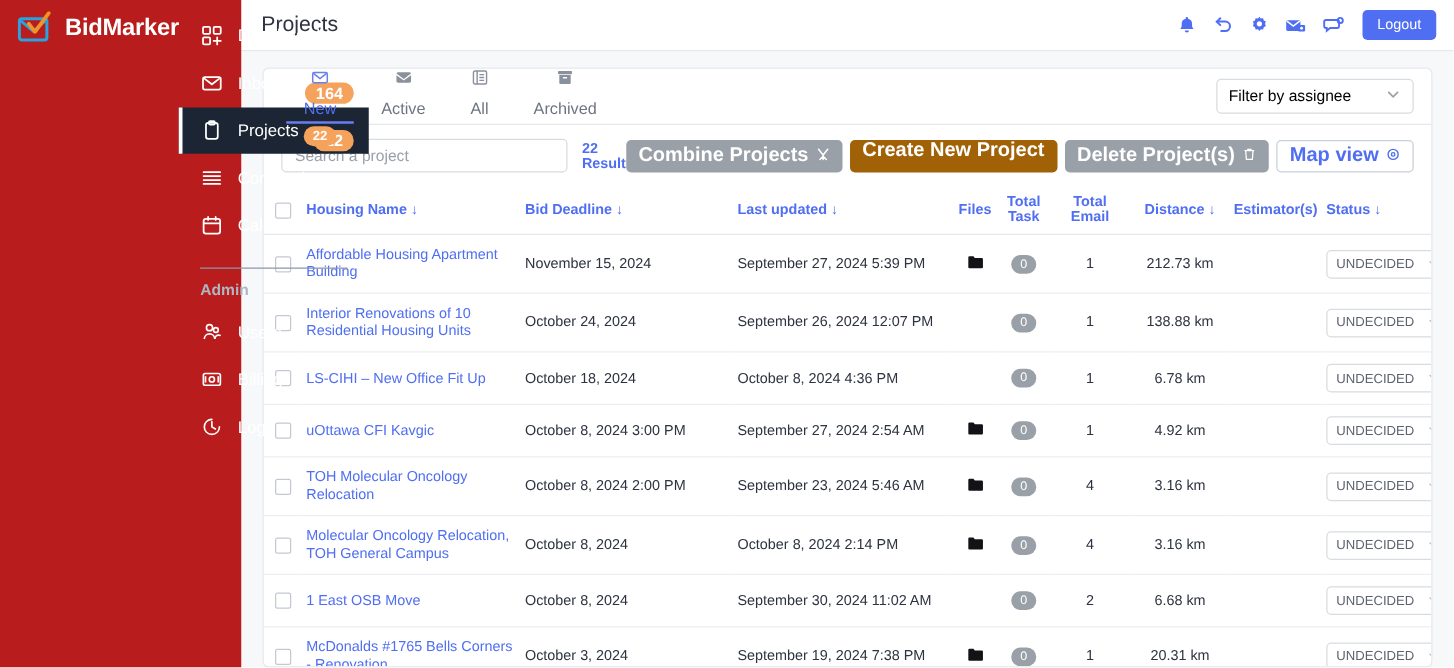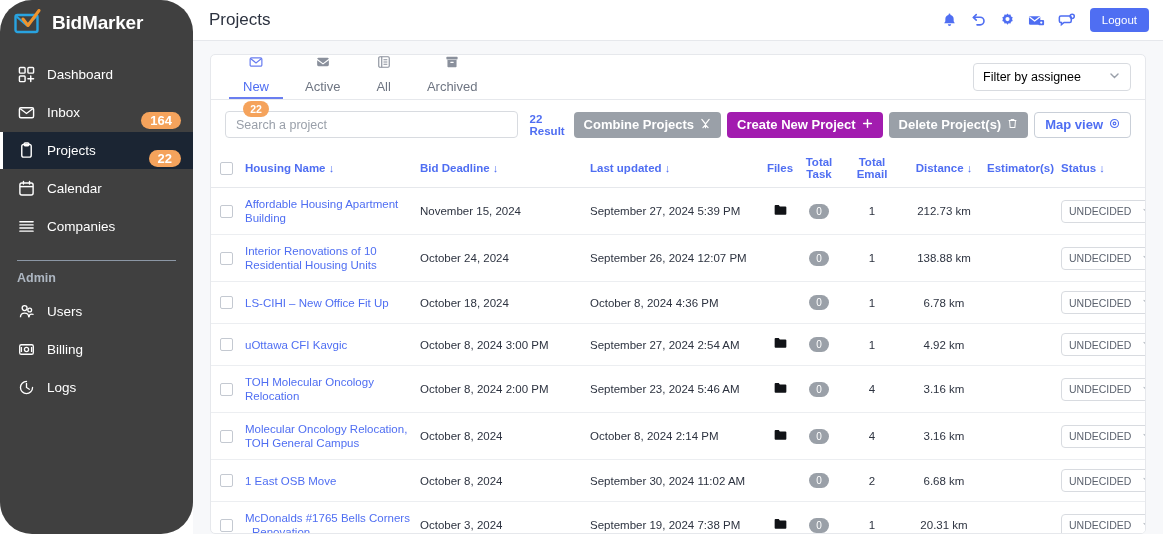--- a/index.html
+++ b/index.html
@@ -6,24 +6,23 @@
   html, body {
     width: 1163px; height: 534px;
     font-family: "Liberation Sans", sans-serif;
     background: #ffffff; overflow: hidden;
   }
   .app { display: flex; width: 1163px; height: 534px; }
 
   
   .sidebar {
     width: 193px; height: 534px; flex: 0 0 193px;
-    background: #404040; color: #ffffff;
-    display: flex; flex-direction: column;
+    background: #b91c1c; color: #ffffff;
+    display: flex; flex-direction: row;
     position: relative;
-    border-radius: 32px;
   }
   .logo-row {
     display: flex; align-items: center; gap: 8px;
     padding: 10px 0 10px 14px; height: 46px;
   }
   .logo-mark { width: 30px; height: 28px; position: relative; flex: 0 0 30px; }
   .logo-text { font-size: 19px; font-weight: bold; letter-spacing: -.2px; }
   .nav { margin-top: 10px; display: flex; flex-direction: column; }
   .nav-item {
     display: flex; align-items: center; gap: 12px;
@@ -115,26 +114,26 @@
   .search-input {
     width: 336px; height: 27px; border: 1px solid #d8dbe0; border-radius: 4px;
     padding: 0 10px; font-size: 12.5px; color: #2d3340; background: #fff;
     font-family: "Liberation Sans", sans-serif;
   }
   .search-input::placeholder { color: #9aa0aa; }
   .result-count { font-size: 11.5px; color: #4f6ef2; font-weight: bold; margin-left: 12px; }
   .btn-group { margin-left: auto; display: flex; align-items: center; gap: 6px; }
   .btn {
     height: 26px; border-radius: 4px; border: none; cursor: pointer;
-    font-size: 13px; font-weight: bold; color: #fff;
+    font-size: 16px; font-weight: bold; color: #fff;
     display: flex; align-items: center; gap: 6px; padding: 0 10px;
     font-family: "Liberation Sans", sans-serif; white-space: nowrap;
   }
   .btn-gray { background: #9aa0a8; }
-  .btn-green { background: #a21caf; }
+  .btn-green { background: #a16207; flex-direction: column; }
   .btn-map {
     background: #fff; color: #4f6ef2; border: 1px solid #c9cfd8;
   }
 
   .table-wrap { flex: 1 1 auto; overflow: hidden; min-height: 0; }
   table { width: 100%; border-collapse: collapse; table-layout: fixed; }
   thead th {
     font-size: 11.5px; color: #4f6ef2; font-weight: bold;
     padding: 7px 4px; border-bottom: 1px solid #e6e8ec;
     vertical-align: middle; text-align: left; white-space: normal;
@@ -223,36 +222,36 @@
             <rect x="4" y="2.5" width="10" height="13.5" rx="2"></rect>
             <rect x="6.5" y="1" width="5" height="3" rx="1"></rect>
           </svg>
         </span>
         <span class="lbl">Projects</span>
         <span class="badge">22</span>
       </div>
 
       <div class="nav-item">
         <span class="ico">
+          <svg width="17" height="17" viewBox="0 0 18 18" fill="none" stroke="#fff" stroke-width="1.5" stroke-linecap="round">
+            <path d="M2 4h14M2 7.3h14M2 10.6h14M2 13.9h14"></path>
+          </svg>
+        </span>
+        <span class="lbl">Companies</span>
+      </div>
+
+      <div class="nav-item">
+        <span class="ico">
           <svg width="17" height="17" viewBox="0 0 18 18" fill="none" stroke="#fff" stroke-width="1.5">
             <rect x="2" y="3.2" width="14" height="12.6" rx="2"></rect>
             <path d="M2 7h14"></path>
               <path d="M5.8 1.6v2.6M12.2 1.6v2.6" stroke-linecap="round"></path>
           </svg>
         </span>
         <span class="lbl">Calendar</span>
-      </div>
-
-      <div class="nav-item">
-        <span class="ico">
-          <svg width="17" height="17" viewBox="0 0 18 18" fill="none" stroke="#fff" stroke-width="1.5" stroke-linecap="round">
-            <path d="M2 4h14M2 7.3h14M2 10.6h14M2 13.9h14"></path>
-          </svg>
-        </span>
-        <span class="lbl">Companies</span>
       </div>
 
 
       <div class="divider"></div>
       <div class="admin-label">Admin</div>
 
       <div class="nav-item">
         <span class="ico">
           <svg width="17" height="17" viewBox="0 0 18 18" fill="none" stroke="#fff" stroke-width="1.4">
             <circle cx="7" cy="5.4" r="2.6"></circle>

